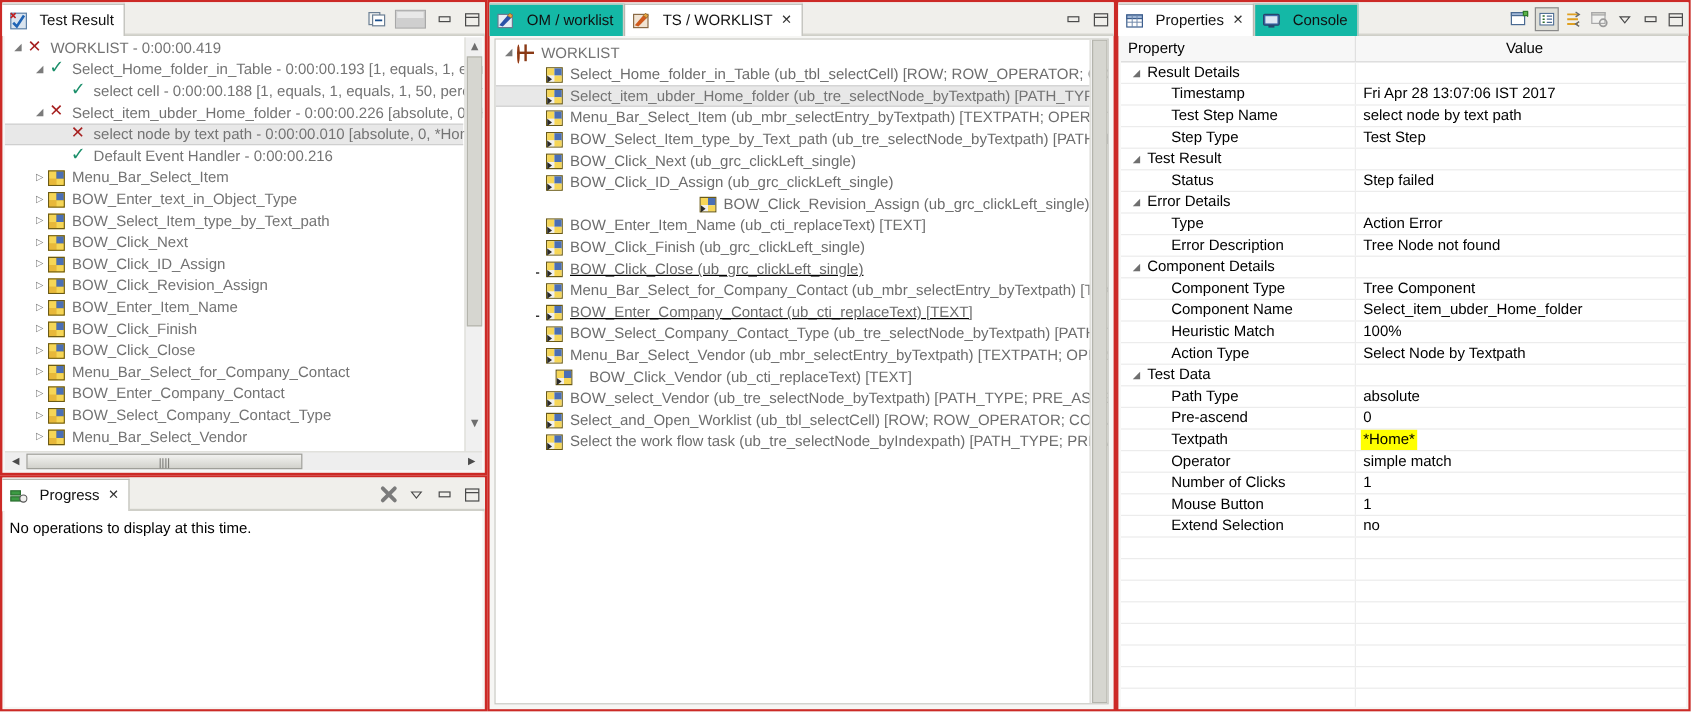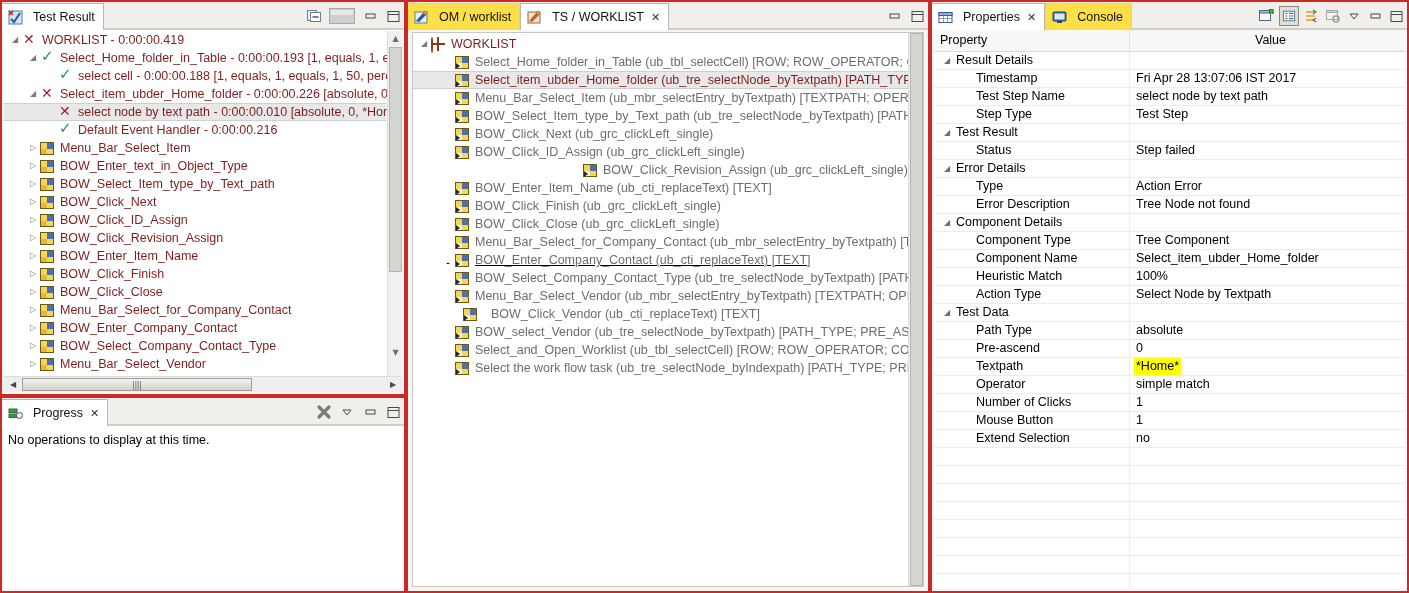--- a/index.html
+++ b/index.html
@@ -39,21 +39,21 @@
   }
   .tab {
     height: 27px;
     display: flex;
     align-items: center;
     gap: 5px;
     padding: 0 8px 0 6px;
     box-sizing: border-box;
     font-size: 12.5px;
     color: #111;
-    background: #fde047;
+    background: #14b8a6;
     border: 1px solid #cfcfc8;
     border-bottom: none;
     position: relative;
     top: 1px;
     white-space: nowrap;
   }
   .tab.active {
     background: #ffffff;
     border-color: #b9b9b2;
     font-weight: normal;
@@ -123,21 +123,21 @@
     font-size: 8px;
     line-height: 18px;
   }
   .twist.none { color: transparent; }
   .ticon {
     width: 16px; height: 16px;
     flex: 0 0 16px;
     margin-right: 4px;
     position: relative;
   }
-  .tlabel { color: #7f1d1d; }
+  .tlabel { color: #737373; }
   .tlabel.grey { color: #6d6d6d; }
 
   
   .ic-check::before {
     content: "✓";
     position: absolute;
     left: 1px; top: -3px;
     font-size: 15px;
     font-weight: bold;
     color: #1b8f6a;
@@ -766,21 +766,21 @@
             <span class="ticon">
               <span class="ic-step">
                 <i></i>
                 <i></i>
                 <i></i>
                 <i></i>
               </span>
             </span>
             <span class="tlabel grey">BOW_Click_Finish (ub_grc_clickLeft_single)</span>
           </div>
-          <div class="trow" style="padding-left:28px;">
+          <div class="trow" style="padding-left:28px;text-decoration:underline;">
             <span class="twist none">·</span>
             <span class="ticon">
               <span class="ic-step">
                 <i></i>
                 <i></i>
                 <i></i>
                 <i></i>
               </span>
             </span>
             <span class="tlabel grey">BOW_Click_Close (ub_grc_clickLeft_single)</span>

